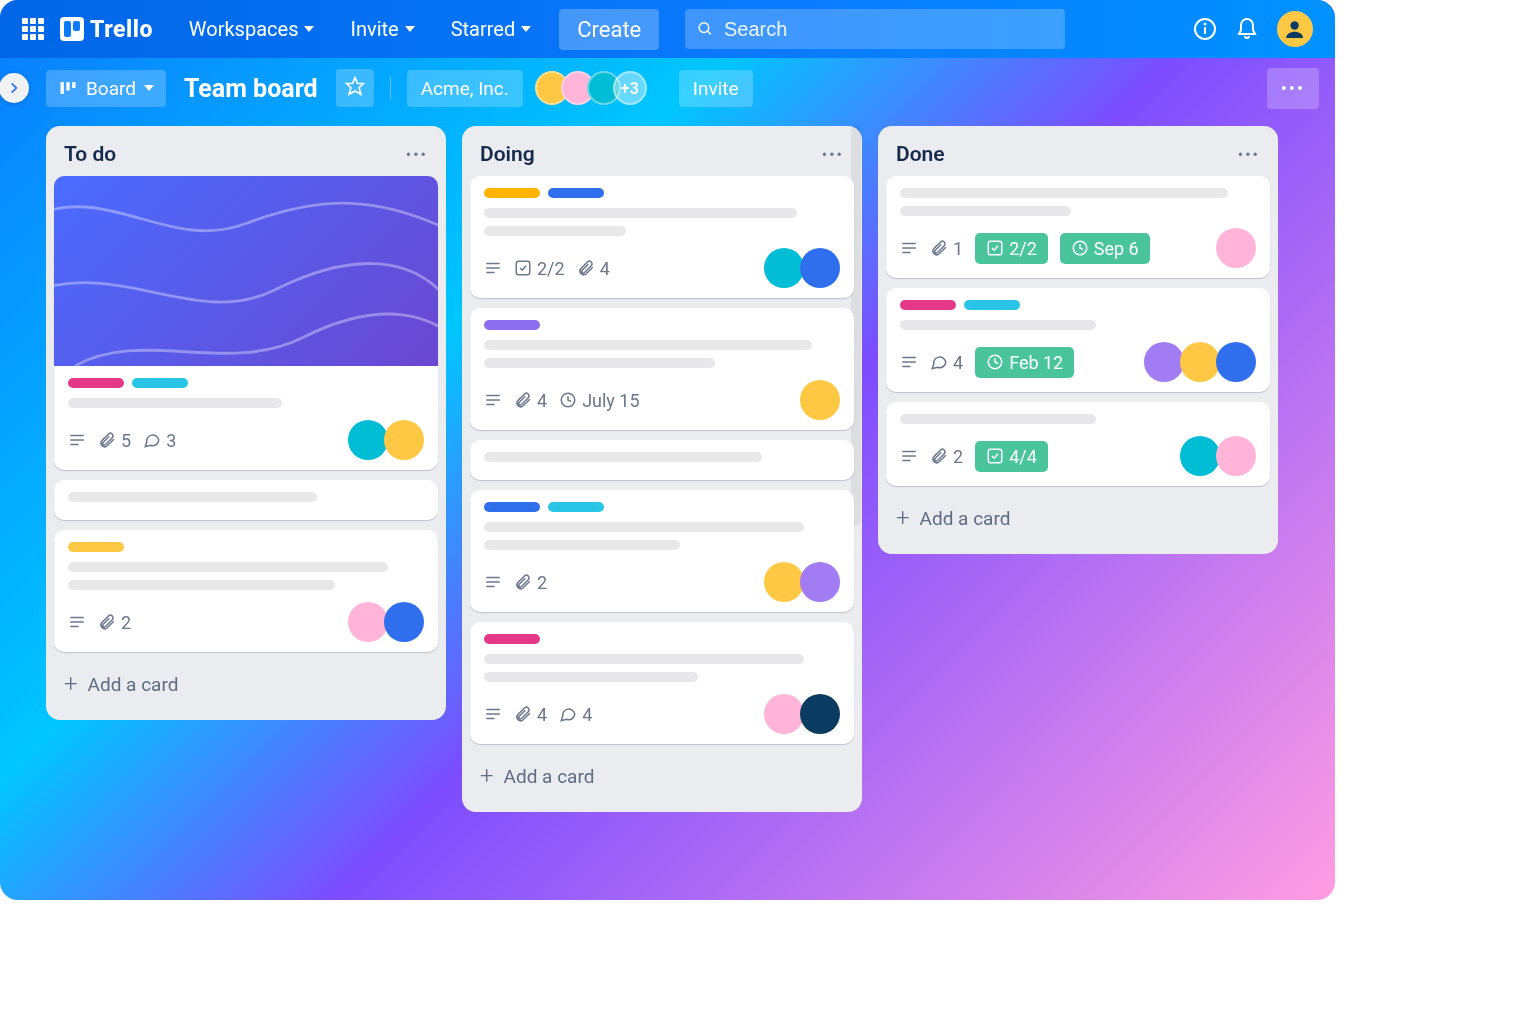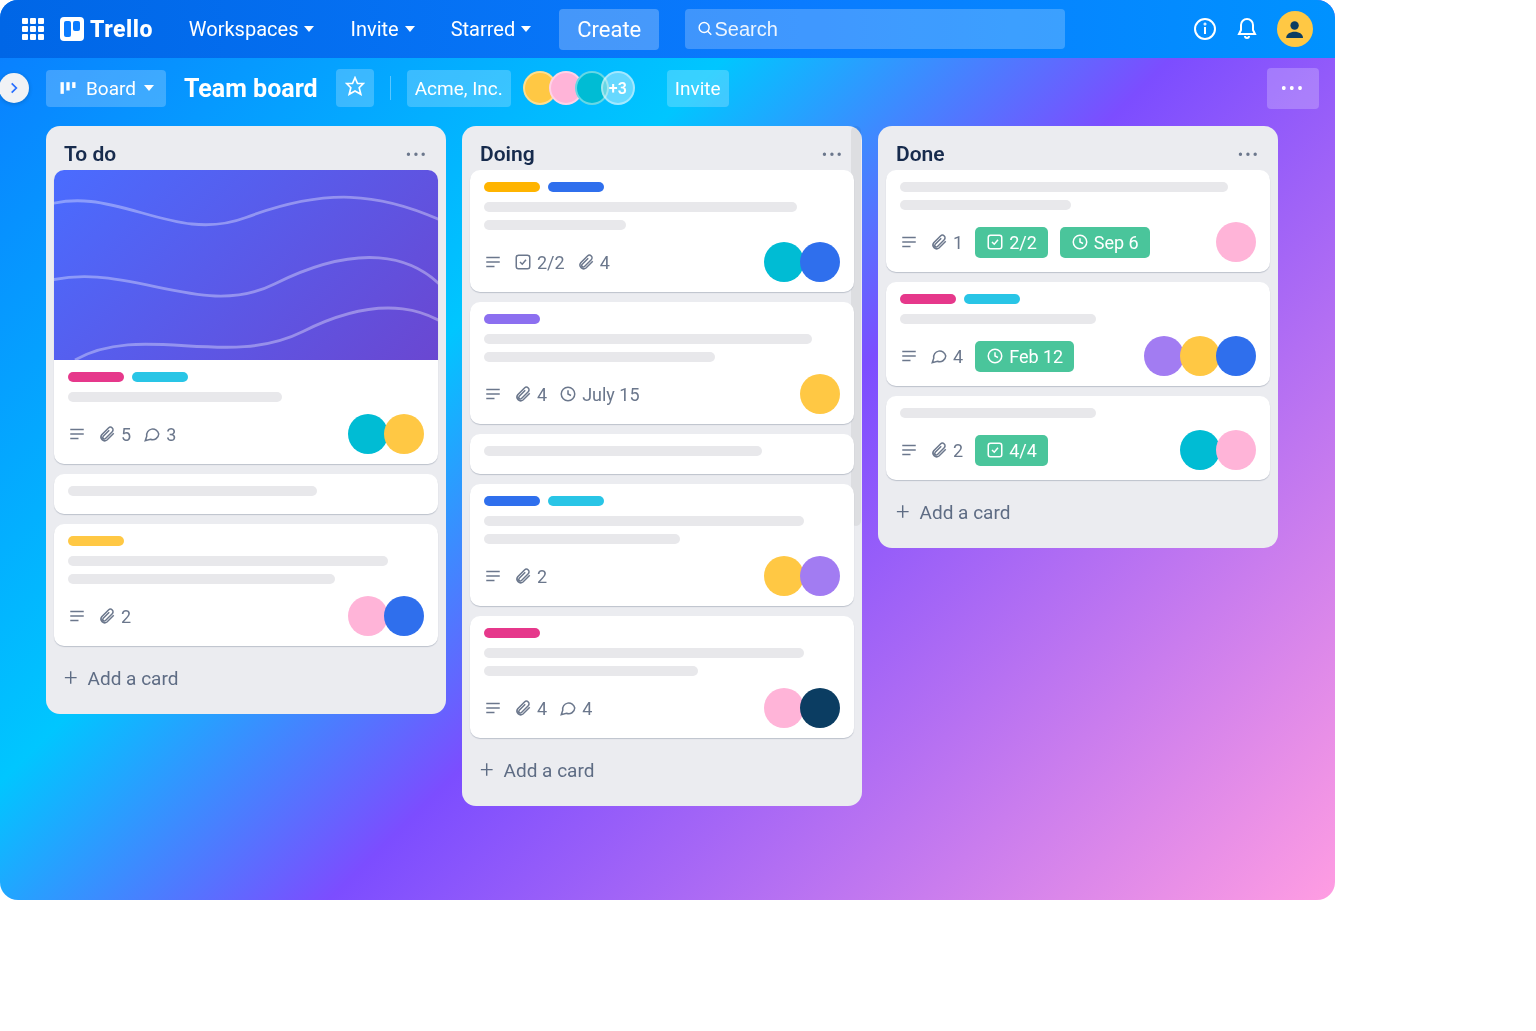--- a/index.html
+++ b/index.html
@@ -24,51 +24,51 @@
   .logo { display: flex; align-items: center; gap: 6px; margin-right: 14px; cursor: pointer; }
   .logo-mark { width: 24px; height: 24px; background: #fff; border-radius: 4px; position: relative; }
   .logo-mark::before, .logo-mark::after { content:""; position:absolute; background:#0a7bff; border-radius:2px; }
   .logo-mark::before { left:4px; top:4px; width:7px; height:16px; }
   .logo-mark::after  { right:4px; top:4px; width:7px; height:10px; }
   .logo-text { font-size: 23px; font-weight: 800; letter-spacing: 0.5px; }
   .nav-btn { display: flex; align-items: center; gap: 6px; padding: 6px 14px; border-radius: 4px; font-size: 20px; cursor: pointer; }
   .chev { width: 0; height: 0; border-left: 5px solid transparent; border-right: 5px solid transparent; border-top: 6px solid #fff; }
   .create-btn { background: rgba(255,255,255,0.25); padding: 8px 18px; border-radius: 4px; font-size: 22px; cursor: pointer; margin-left: 6px; }
   .search-wrap { flex: 1; margin: 0 18px; }
-  .search-box { background: rgba(255,255,255,0.22); border-radius: 4px; height: 40px; display:flex; align-items:center; padding: 0 12px; max-width: 380px; }
+  .search-box { background: rgba(255,255,255,0.22); border-radius: 4px; height: 40px; display:flex; align-items:center; padding: 0 12px; gap:10px; max-width: 380px; }
   .search-box svg { width: 18px; height: 18px; stroke:#fff; fill:none; stroke-width:2; }
   .search-box input { background:transparent; border:none; outline:none; color:#fff; font-size:20px; width:100%; }
   .search-box input::placeholder { color: rgba(255,255,255,0.9); }
   .top-right { display:flex; align-items:center; gap:18px; }
   .icon-btn { cursor:pointer; display:flex; }
   .icon-btn svg { width:24px; height:24px; stroke:#fff; fill:none; stroke-width:2; }
   .avatar { width: 36px; height:36px; border-radius:50%; display:flex; align-items:center; justify-content:center; overflow:hidden; }
   .av-sm { width:34px; height:34px; }
   .av-md { width:40px; height:40px; }
 
   
   .boardbar { height:60px; padding: 0 16px; display:flex; align-items:center; gap:12px; color:#fff; position:relative; }
   .expand-tab { position:absolute; left:-1px; top:50%; transform:translateY(-50%); width:30px; height:30px; background:#f0f2f5; border-radius:50%; display:flex; align-items:center; justify-content:center; color:#2970ff; cursor:pointer; box-shadow: 0 1px 4px rgba(0,0,0,0.2); }
   .board-select { background: rgba(255,255,255,0.22); border-radius:4px; padding:7px 12px; display:flex; align-items:center; gap:8px; cursor:pointer; font-size:19px; margin-left:30px; }
   .board-select svg { width:20px; height:20px; fill:#fff; }
   .board-title { font-size:25px; font-weight:700; margin: 0 6px; }
   .star-btn { background: rgba(255,255,255,0.22); border-radius:4px; padding:7px 9px; cursor:pointer; }
   .star-btn svg { width:20px; height:20px; stroke:#fff; fill:none; stroke-width:2; }
   .vdiv { width:1px; height:24px; background: rgba(255,255,255,0.35); margin: 0 4px; }
-  .chip { background: rgba(255,255,255,0.22); border-radius:4px; padding:7px 8px; font-size:19px; cursor:pointer; }
+  .chip { background: rgba(255,255,255,0.22); border-radius:4px; padding:7px 14px; font-size:19px; cursor:pointer; }
   .member-stack { display:flex; margin-left:8px; }
   .member-stack .avatar { border:2px solid rgba(255,255,255,0.4); margin-left:-8px; }
   .member-stack .more { background: rgba(255,255,255,0.4); color:#fff; font-size:16px; font-weight:600; }
   .spacer { flex:1; }
   .menu-dots { background: rgba(255,255,255,0.22); border-radius:4px; padding:10px 14px; cursor:pointer; color:#fff; font-size:18px; letter-spacing:2px; }
 
   
   .board-canvas { padding: 8px 46px; display:flex; gap:16px; align-items:flex-start; height: calc(100% - 118px); overflow:auto; }
   .list { background:#ebecf0; border-radius:14px; width:400px; flex-shrink:0; padding:10px 8px 14px 8px; }
-  .list-header { display:flex; align-items:center; justify-content:space-between; padding:6px 10px 4px 10px; }
+  .list-header { display:flex; align-items:center; justify-content:space-between; padding:6px 10px 10px 10px; }
   .list-title { font-size:21px; font-weight:600; color:#172b4d; }
   .list-menu { color:#6b778c; cursor:pointer; letter-spacing:2px; }
   .card { background:#fff; border-radius:10px; box-shadow: 0 1px 1px rgba(9,30,66,0.2); margin-bottom:10px; padding:12px 14px 10px 14px; cursor:pointer; position:relative; }
   .cover { height:190px; margin:-12px -14px 12px -14px; border-radius:10px 10px 0 0; background: linear-gradient(135deg,#4a6cff,#6a47d1); position:relative; overflow:hidden; }
   .cover svg { position:absolute; inset:0; width:100%; height:100%; }
   .labels { display:flex; gap:8px; margin-bottom:10px; }
   .lbl { height:10px; border-radius:6px; }
   .ph-lines { margin-bottom:12px; }
   .ph { height:10px; background:#e8e8eb; border-radius:5px; margin-bottom:8px; }
   .card-footer { display:flex; align-items:center; justify-content:space-between; }

